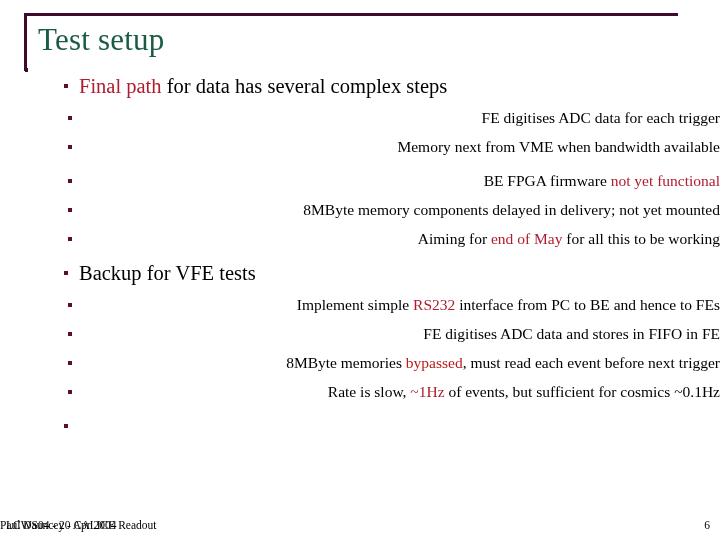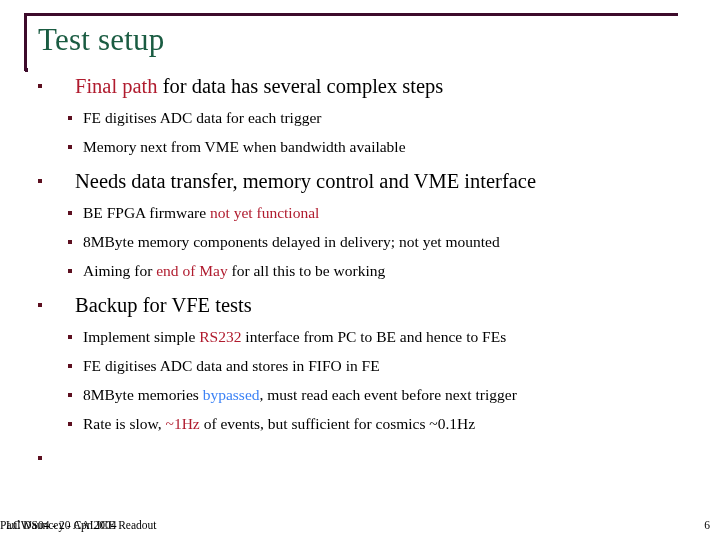--- a/index.html
+++ b/index.html
@@ -67,25 +67,26 @@
   
   #content {
     position: absolute;
     left: 0;
     top: 71px;
     width: 720px;
   }
 
   .lvl1 {
     position: relative;
-    padding-left: 75px;
+    padding-left: 53px;
     font-size: 20.5px;
     line-height: 30px;
     height: 30px;
     white-space: nowrap;
+    margin-left: 26px;
   }
   .lvl1 > .bullet {
     position: absolute;
     left: 38px;
     top: 13px;
     width: 4px;
     height: 4px;
     background: #5c1020;
   }
 
@@ -100,26 +101,26 @@
   .lvl2 > .bullet {
     position: absolute;
     left: 68px;
     top: 13px;
     width: 4px;
     height: 4px;
     background: #5c1020;
   }
 
   .red  { color: #b01b2e; }
-  .blue { color: #3b82f6; }
+  .blue { color: #b91c1c; }
 
   
   .group { margin: 0; }
   .group + .group { margin-top: 5px; }
-  .sub-block { margin-top: 2px; }
+  .sub-block { margin-top: 2px; text-align: right; }
 
   
   #footer {
     position: absolute;
     left: 0;
     top: 518px;
     width: 720px;
     height: 20px;
     font-size: 11.5px;
     line-height: 14px;
@@ -166,23 +167,20 @@
         <div class="lvl2">
           <span class="bullet"></span><span>FE digitises ADC data for each trigger</span>
         </div>
         <div class="lvl2">
           <span class="bullet"></span><span>Memory next from VME when bandwidth available</span>
         </div>
       </div>
     </div>
 
     <div class="group">
-      <div class="lvl1">
-        <span class="bullet"></span><span>Needs data transfer, memory control and VME interface</span>
-      </div>
       <div class="sub-block">
         <div class="lvl2">
           <span class="bullet"></span><span>BE FPGA firmware </span><span class="red">not yet functional</span>
         </div>
         <div class="lvl2">
           <span class="bullet"></span><span>8MByte memory components delayed in delivery; not yet mounted</span>
         </div>
         <div class="lvl2">
           <span class="bullet"></span><span>Aiming for </span><span class="red">end of May</span><span> for all this to be working</span>
         </div>

